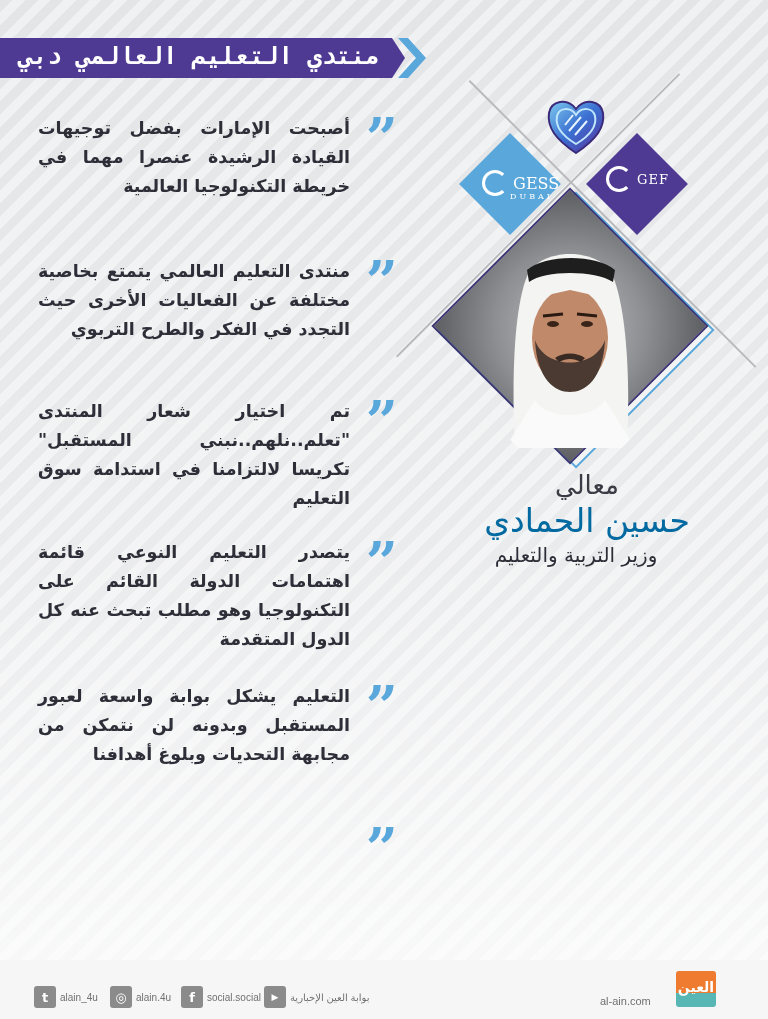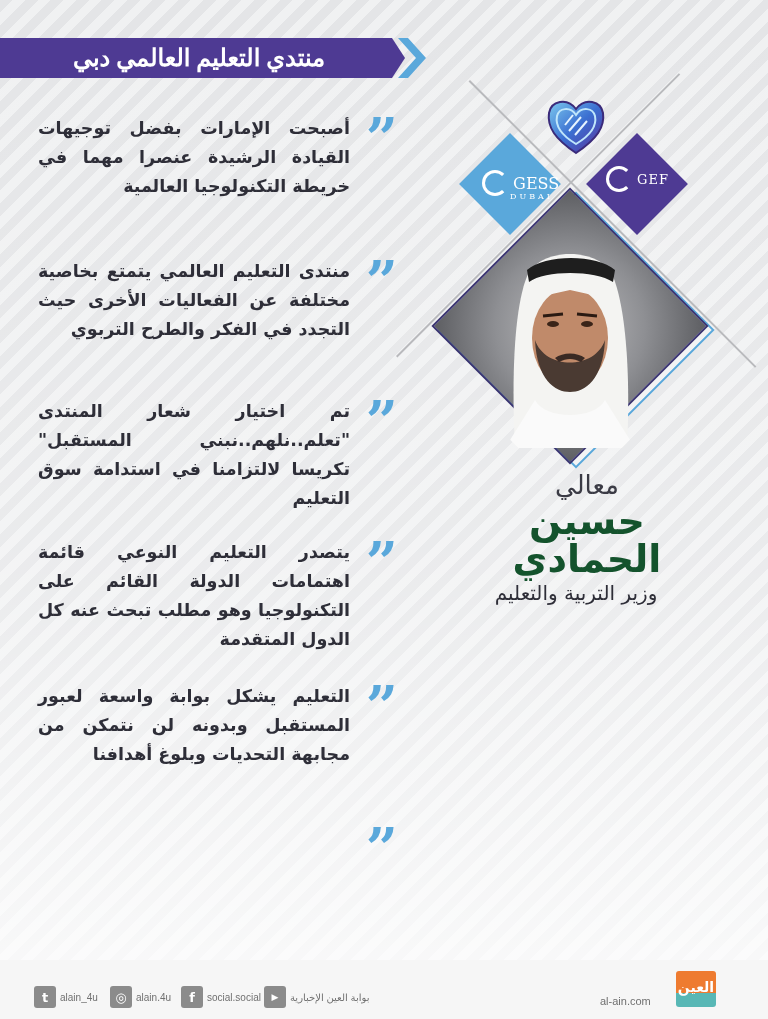--- a/index.html
+++ b/index.html
@@ -21,21 +21,21 @@
     }
     .banner-chevron {
       position:absolute; left:398px; top:38px; width:28px; height:40px;
       background:#5aa8db;
       clip-path: polygon(0 0, 10px 0, 28px 20px, 10px 40px, 0 40px, 18px 20px);
     }
     .banner-title {
       position:absolute; left:0; top:38px; width:392px; height:40px;
       color:#ffffff; font-weight:bold; font-size:24px; line-height:40px;
       direction:rtl; text-align:center; padding-left:6px; box-sizing:border-box;
-      font-family: Liberation Serif, serif;
+      font-family: Liberation Mono, monospace;
     }
     
     .quotes { position:absolute; left:38px; top:114px; width:352px; }
     .quote { position:relative; direction:rtl; margin-bottom:0; }
     .quote-mark {
       position:absolute; right:0; top:-4px; width:34px; height:30px;
       color:#5aa8db; font-size:56px; font-weight:bold; line-height:56px;
       font-family: "DejaVu Serif", serif; letter-spacing:-8px;
     }
     .quote-text {
@@ -66,21 +66,21 @@
     .photo-frame {
       position:absolute; left:472px; top:228px; width:196px; height:196px;
       transform:rotate(45deg); border:2px solid #3a3470; box-sizing:border-box; overflow:hidden;
       background: radial-gradient(circle at 50% 50%, #bdbdbf 0%, #8e8f93 55%, #5d5e62 100%);
     }
     .portrait {
       position:absolute; left:475px; top:220px; width:190px; height:228px;
     }
     .name-block { position:absolute; left:420px; top:468px; width:300px; direction:rtl; text-align:center; }
     .honorific { color:#3b3b45; font-size:26px; line-height:34px; margin-left:34px;text-align:center; }
-    .name { color:#14532d; font-size:38px; font-weight:bold; line-height:38px; margin-left:34px; }
+    .name { color:#0369a1; font-size:33px; font-weight:normal; line-height:38px; margin-left:34px; }
     .role { color:#2e2e38; font-size:20px; line-height:30px; margin-left:12px; }
     
     .footer {
       position:absolute; left:0; top:960px; width:768px; height:59px;
       background:#f6f6f6;
     }
     .social { position:absolute; top:985px; display:flex; align-items:center; height:24px; }
     .social-icon {
       width:22px; height:22px; background:#8b8b8b; border-radius:3px;
       display:flex; align-items:center; justify-content:center; color:#fff;

